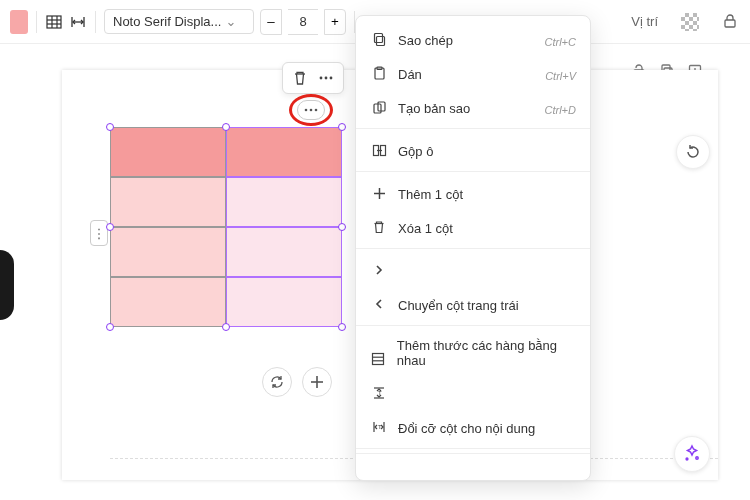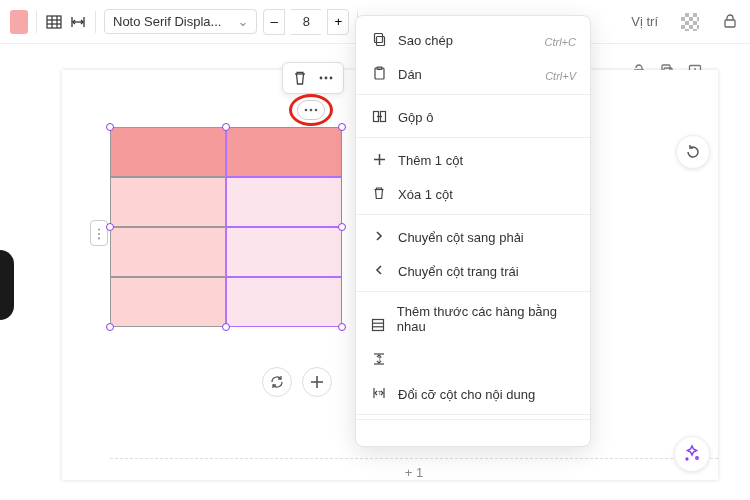--- a/index.html
+++ b/index.html
@@ -2,21 +2,21 @@
 <html><head>
 <meta charset="utf-8">
 <style>
   * { box-sizing: border-box; margin: 0; padding: 0; }
   body { font-family: -apple-system, BlinkMacSystemFont, "Segoe UI", Helvetica, Arial, sans-serif; background: #fff; width: 750px; height: 500px; overflow: hidden; position: relative; font-size: 13px; color: #333; }
 
   .toolbar { display: flex; align-items: center; height: 44px; padding: 0 10px; gap: 6px; border-bottom: 1px solid #eee; }
   .swatch { width: 18px; height: 24px; background: #f7a8a8; border-radius: 3px; }
   .tb-icon { width: 18px; height: 18px; display: flex; align-items: center; justify-content: center; color: #333; }
   .tb-sep { width: 1px; height: 22px; background: #e5e5e5; margin: 0 2px; }
-  .font-select { display: flex; align-items: center; gap: 16px; border: 1px solid #ddd; border-radius: 4px; padding: 4px 8px; min-width: 150px; }
+  .font-select { display: flex; align-items: center; gap: 4px; border: 1px solid #ddd; border-radius: 4px; padding: 4px 8px; min-width: 150px; }
   .font-select .caret { color: #888; }
   .step-btn { width: 22px; height: 26px; display:flex;align-items:center;justify-content:center;border:1px solid #ddd; background:#fff; cursor:pointer; }
   .step-btn.l{border-radius:4px 0 0 4px;} .step-btn.r{border-radius:0 4px 4px 0;}
   .size-val { width: 30px; height: 26px; border-top:1px solid #ddd;border-bottom:1px solid #ddd; display:flex;align-items:center;justify-content:center; }
   .tb-right { margin-left: auto; display:flex; gap:23px; align-items:center; }
   .tb-btn-ghost { color:#666; font-size:13px; cursor:pointer; }
   .tb-lock { width:18px; height:18px; color:#666; }
   .transparency-icon {
     width: 18px; height: 18px; border-radius: 3px;
     background-image: linear-gradient(45deg, #bbb 25%, transparent 25%), linear-gradient(-45deg, #bbb 25%, transparent 25%), linear-gradient(45deg, transparent 75%, #bbb 75%), linear-gradient(-45deg, transparent 75%, #bbb 75%);
@@ -238,20 +238,30 @@
   <div class="menu-item">
     <span class="mi-icon">
         <svg width="15" height="15" viewBox="0 0 15 15" fill="none" stroke="currentColor" stroke-width="1.2">
           <rect x="3" y="2" width="9" height="11" rx="1"></rect>
           <rect x="5" y="1" width="5" height="2.5" rx="0.7"></rect>
         </svg>
       </span>
     <span>Dán</span>
     <span class="mi-shortcut">Ctrl+V</span>
   </div>
+  <div class="menu-item">
+    <span class="mi-icon">
+        <svg width="15" height="15" viewBox="0 0 15 15" fill="none" stroke="currentColor" stroke-width="1.2">
+          <rect x="2" y="4" width="7" height="9" rx="1"></rect>
+          <rect x="6" y="2" width="7" height="9" rx="1"></rect>
+        </svg>
+      </span>
+    <span>Tạo bản sao</span>
+    <span class="mi-shortcut">Ctrl+D</span>
+  </div>
   <div class="menu-sep"></div>
   <div class="menu-item">
     <span class="mi-icon">
         <svg width="15" height="15" viewBox="0 0 15 15" fill="none" stroke="currentColor" stroke-width="1.2">
           <rect x="1.5" y="2.5" width="5" height="10"></rect>
           <rect x="8.5" y="2.5" width="5" height="10"></rect>
           <line x1="5" y1="7.5" x2="10" y2="7.5"></line>
         </svg>
       </span>
     <span>Gộp ô</span>
@@ -276,21 +286,20 @@
       </span>
     <span>Xóa 1 cột</span>
   </div>
   <div class="menu-sep"></div>
   <div class="menu-item">
     <span class="mi-icon">
         <svg width="10" height="12" viewBox="0 0 10 12" fill="none" stroke="currentColor" stroke-width="1.6">
           <polyline points="3,2 7,6 3,10"></polyline>
         </svg>
       </span>
-    <span>Chuyển cột sang phải</span>
   </div>
   <div class="menu-item">
     <span class="mi-icon">
         <svg width="10" height="12" viewBox="0 0 10 12" fill="none" stroke="currentColor" stroke-width="1.6">
           <polyline points="7,2 3,6 7,10"></polyline>
         </svg>
       </span>
     <span>Chuyển cột trang trái</span>
   </div>
   <div class="menu-sep"></div>

